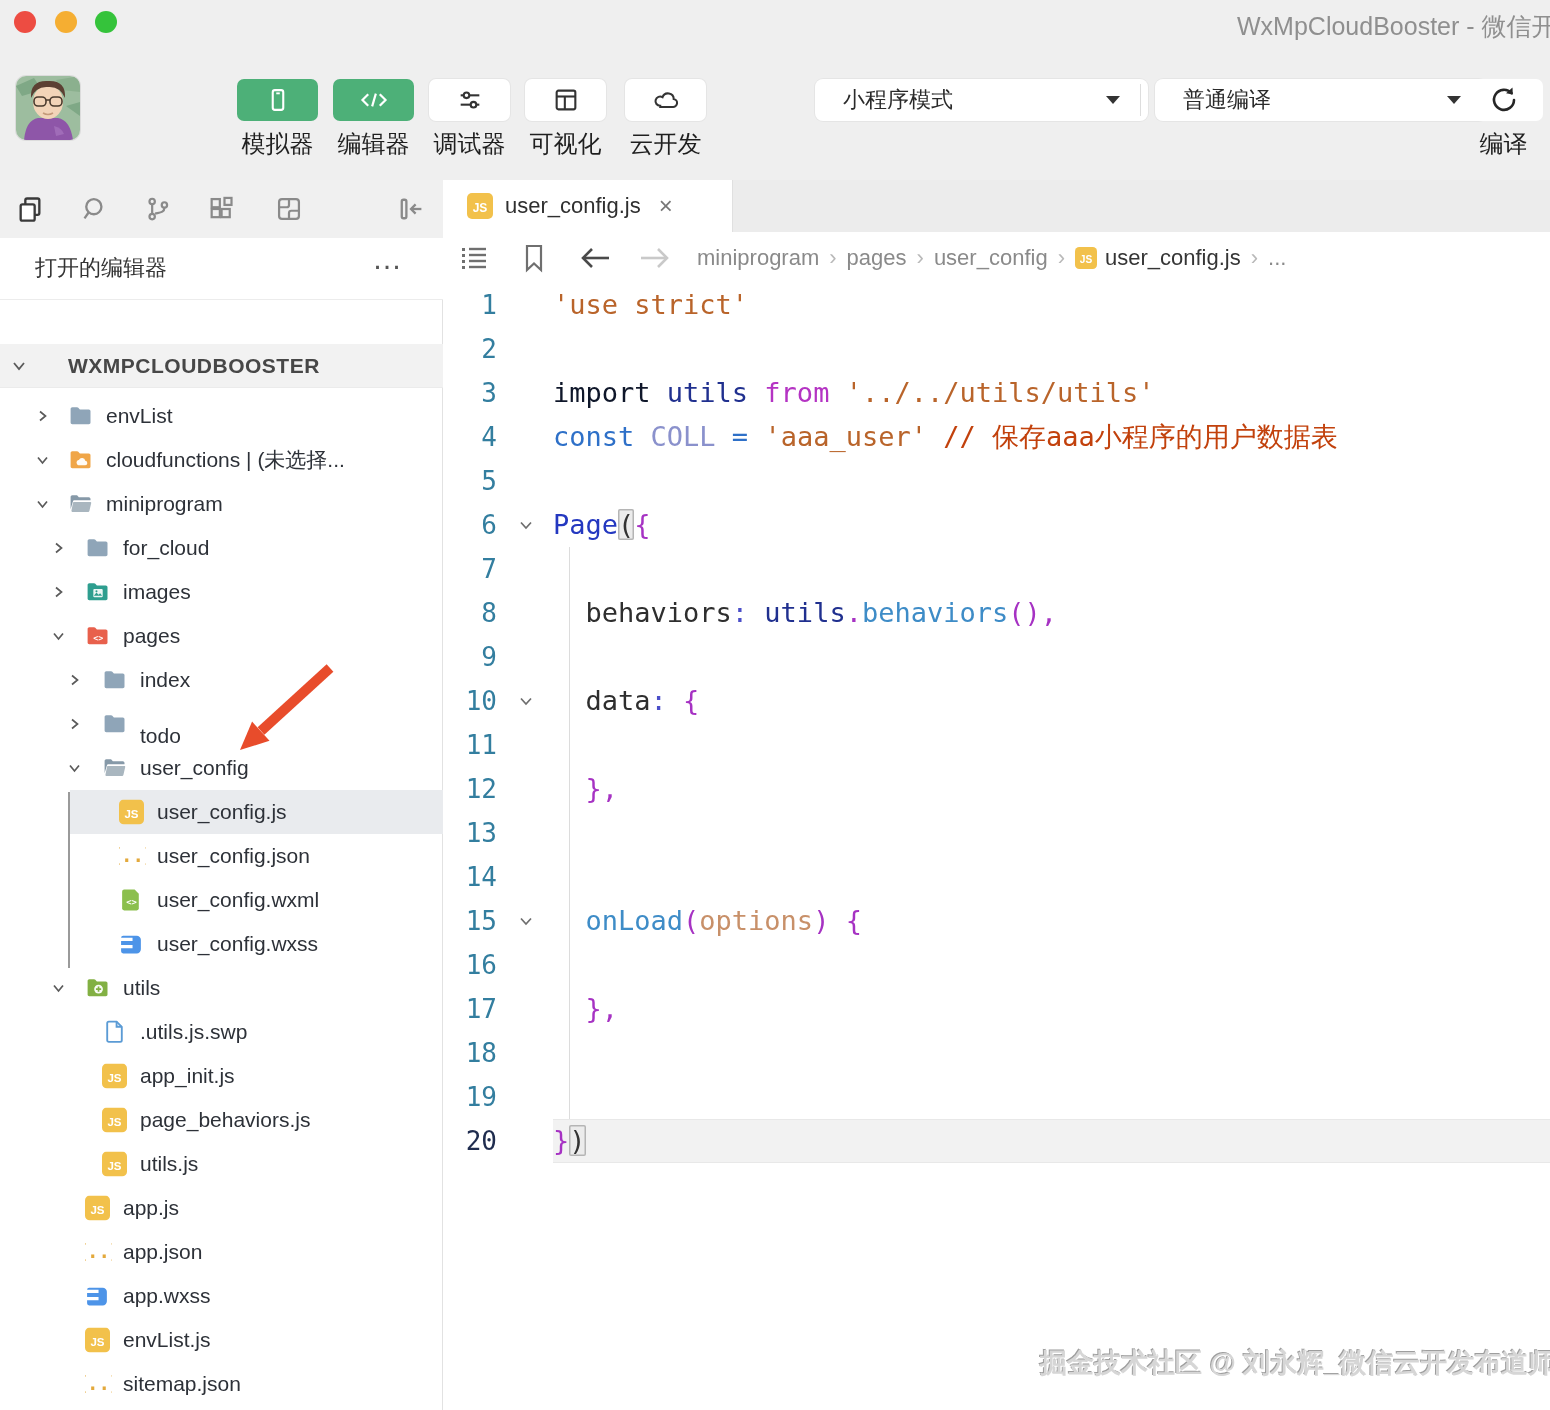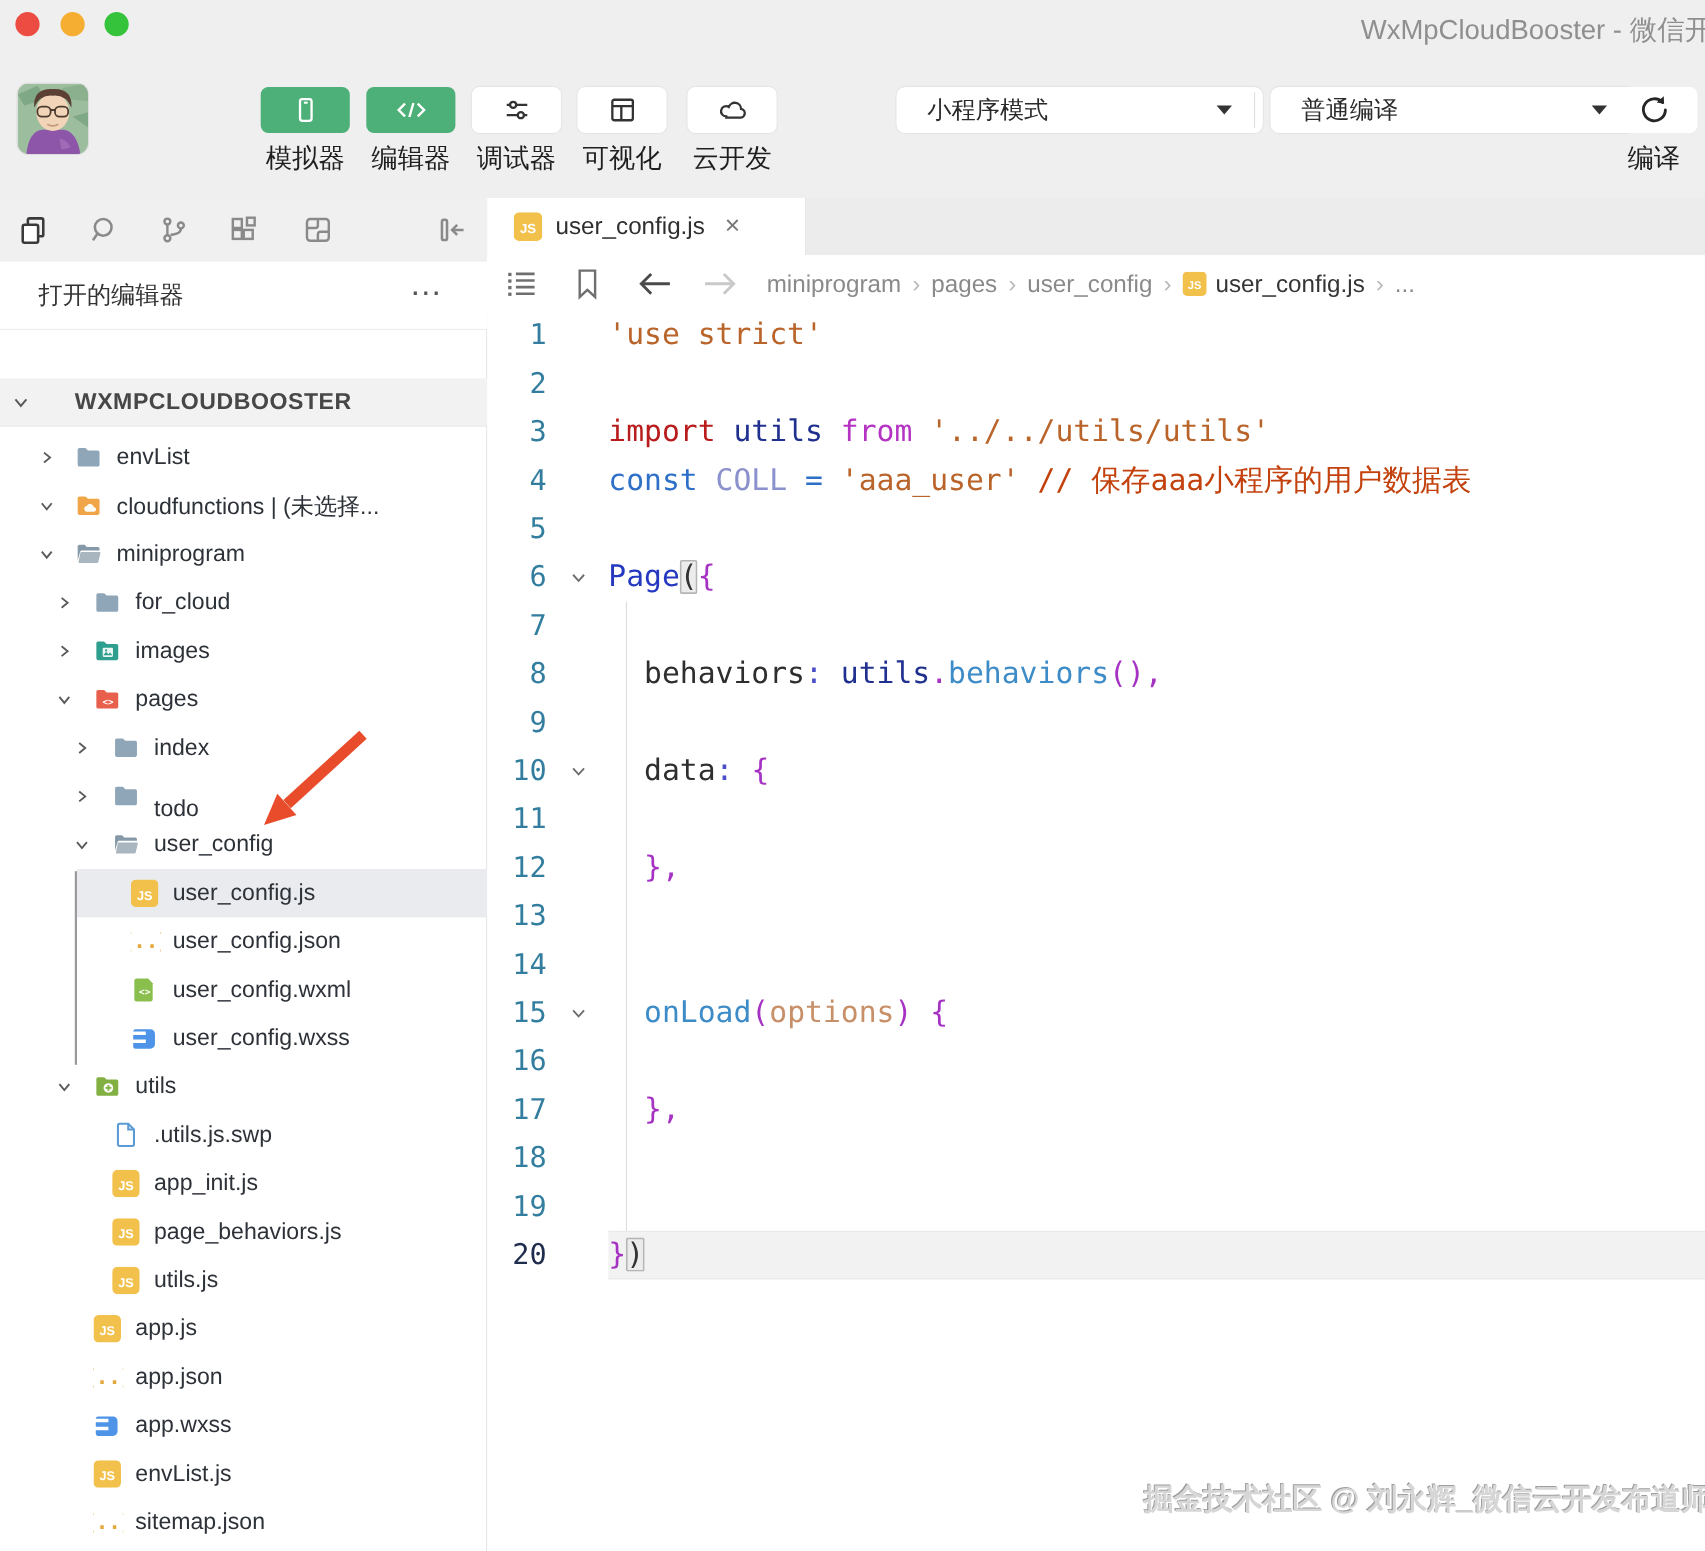--- a/index.html
+++ b/index.html
@@ -527,21 +527,21 @@
 
   <div id="codearea" class="abs">
     <div id="cur-line" class="abs" style="top: 836px;"></div>
     <div id="indent-guide" class="abs" style="top: 264px; height: 572px;"></div>
     <div id="code-lines">
         <div class="gutter-num" style="top: 0px;">1</div>
         <div class="code-line" style="top: 0px;"><span style="color: rgb(185, 100, 42);">'use strict'</span></div>
         <div class="gutter-num" style="top: 44px;">2</div>
         <div class="code-line" style="top: 44px;"></div>
         <div class="gutter-num" style="top: 88px;">3</div>
-        <div class="code-line" style="top: 88px;"><span style="color: #b91c1c;">import</span><span> </span><span style="color: rgb(32, 48, 143);">utils</span><span> </span><span style="color: rgb(180, 51, 195);">from</span><span> </span><span style="color: rgb(185, 100, 42);">'../../utils/utils'</span></div>
+        <div class="code-line" style="top: 88px;"><span style="color: #0f172a;">import</span><span> </span><span style="color: rgb(32, 48, 143);">utils</span><span> </span><span style="color: rgb(180, 51, 195);">from</span><span> </span><span style="color: rgb(185, 100, 42);">'../../utils/utils'</span></div>
         <div class="gutter-num" style="top: 132px;">4</div>
         <div class="code-line" style="top: 132px;"><span style="color: rgb(46, 112, 200);">const</span><span> </span><span style="color: rgb(138, 145, 204);">COLL</span><span> </span><span style="color: rgb(46, 112, 200);">=</span><span> </span><span style="color: rgb(185, 100, 42);">'aaa_user'</span><span> </span><span style="color: #c2410c;">// 保存aaa小程序的用户数据表</span></div>
         <div class="gutter-num" style="top: 176px;">5</div>
         <div class="code-line" style="top: 176px;"></div>
         <div class="gutter-num" style="top: 220px;">6</div>
         <div class="fold" style="top: 220px;">
           <svg width="16" height="16">
             <polyline points="3,5.5 8,11 13,5.5" fill="none" stroke="#6E6E6E" stroke-width="1.7"></polyline>
           </svg>
         </div>

